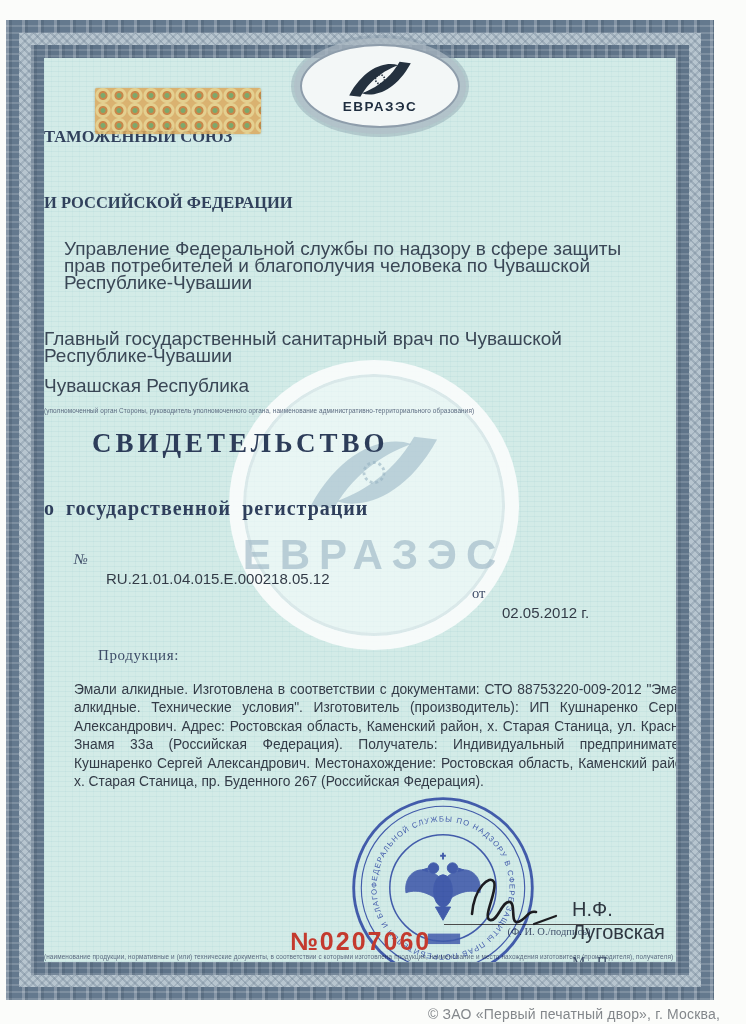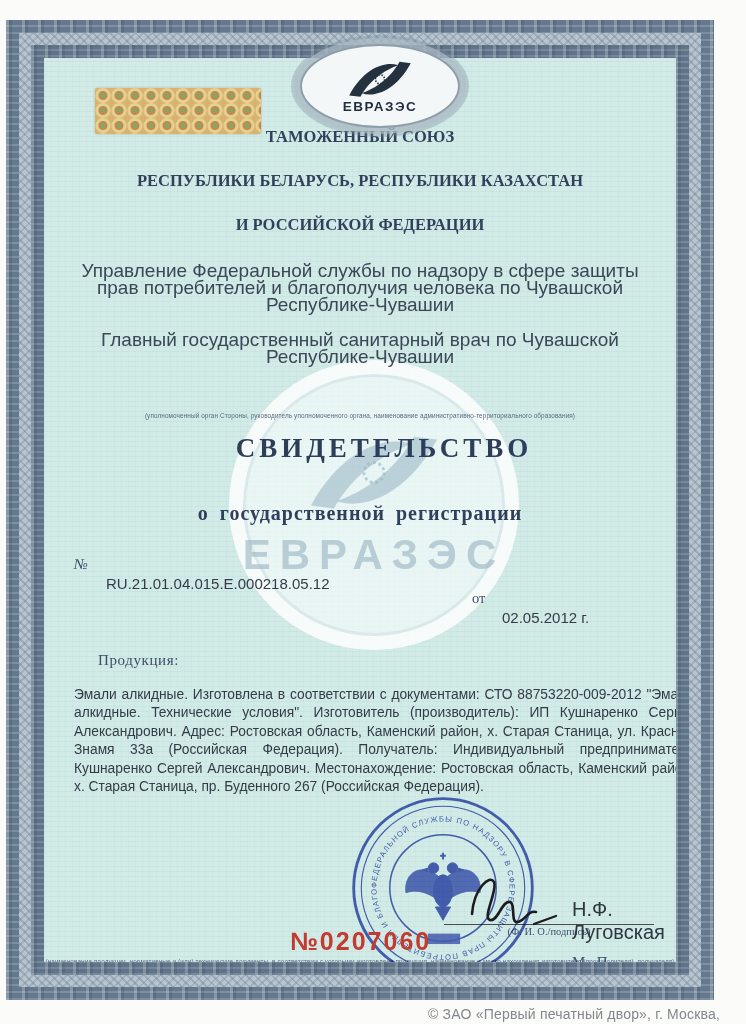--- a/index.html
+++ b/index.html
@@ -21,21 +21,21 @@
   .band.inner { background:#5f7489; padding:13px;
     background-image:
       repeating-linear-gradient(90deg, rgba(255,255,255,.20) 0 3px, rgba(10,25,40,.10) 3px 6px, rgba(255,255,255,0) 6px 14px),
       repeating-linear-gradient(0deg, rgba(255,255,255,.14) 0 2px, rgba(255,255,255,0) 2px 6px); }
   .content { position:relative; width:100%; height:100%; background:#d3ebe7; overflow:hidden;
     background-image:
       repeating-linear-gradient(0deg, rgba(118,182,190,.11) 0 1px, rgba(0,0,0,0) 1px 5px),
       repeating-linear-gradient(90deg, rgba(118,182,190,.07) 0 1px, rgba(0,0,0,0) 1px 7px); }
 
   .abs { position:absolute; }
-  .center { left:0; right:0; text-align:center; }
+  .center { left:0; right:0; }
 
   
   .serif  { font-family:"Liberation Serif","DejaVu Serif",serif; color:#3e4d68; }
   .sans   { font-family:"Liberation Sans","DejaVu Sans",sans-serif; color:#333b47; }
   .hdr-bold { font-family:"Liberation Serif","DejaVu Serif",serif; font-weight:bold; color:#31415c;
               font-size:16.5px; line-height:22px; }
   .auth { font-size:19px; line-height:17px; color:#3a4756; }
   .tiny { font-size:6.4px; color:#5c6b80; white-space:nowrap; letter-spacing:.1px; }
   .title { font-size:27px; font-weight:bold; letter-spacing:4px; color:#2d3d5a;padding-left:48px; }
   .subtitle { font-size:20px; font-weight:bold; letter-spacing:1px; word-spacing:5px; color:#2f3f5c; }
@@ -99,25 +99,25 @@
                 <path d="M6 52 C28 12 58 3 76 9 C62 14 38 26 22 54 Z" fill="rgba(150,178,194,.55)"></path>
                 <path d="M94 6 C72 46 42 55 24 49 C38 44 62 32 78 4 Z" fill="rgba(150,178,194,.55)"></path>
                 <circle cx="50" cy="29" r="7" fill="none" stroke="rgba(150,178,194,.6)" stroke-width="2" stroke-dasharray="2 2"></circle>
               </svg>
               <div class="wm-label">ЕВРАЗЭС</div>
             </div>
 
             <div class="hologram"></div>
 
             <div class="abs center hdr-bold z" style="top:68px">ТАМОЖЕННЫЙ СОЮЗ</div>
-            <div class="abs center hdr-bold z" style="top:90px">РЕСПУБЛИКИ БЕЛАРУСЬ, РЕСПУБЛИКИ КАЗАХСТАН</div>
             <div class="abs center hdr-bold z" style="top:112px">И РОССИЙСКОЙ ФЕДЕРАЦИИ</div>
 
             <div class="abs center sans auth z" style="top:138px; padding:0 20px">Управление Федеральной службы по надзору в сфере защиты прав потребителей и благополучия человека по Чувашской Республике-Чувашии</div>
-            <div class="abs center sans auth z" style="top:156px">Главный государственный санитарный врач по Чувашской Республике-Чувашии</div>
+            <div class="abs center sans auth z" style="top:177px">Главный государственный санитарный врач по Чувашской Республике-Чувашии</div>
+            <div class="abs center sans auth z" style="top:190px">Чувашская Республика</div>
             <div class="abs center tiny z" style="top:203px">(уполномоченный орган Стороны, руководитель уполномоченного органа, наименование административно-территориального образования)</div>
 
             <div class="abs center serif title z" style="top:217px">СВИДЕТЕЛЬСТВО</div>
             <div class="abs center serif subtitle z" style="top:255px">о государственной регистрации</div>
 
             <div class="abs serif z" style="top:286px; left:30px; font-size:15px; font-style:italic">№</div>
             <div class="abs sans z" style="top:288px; left:62px; font-size:15px">RU.21.01.04.015.Е.000218.05.12</div>
             <div class="abs serif z" style="top:286px; left:428px; font-size:14.5px">от</div>
             <div class="abs sans z" style="top:288px; left:458px; font-size:15px">02.05.2012 г.</div>
 

